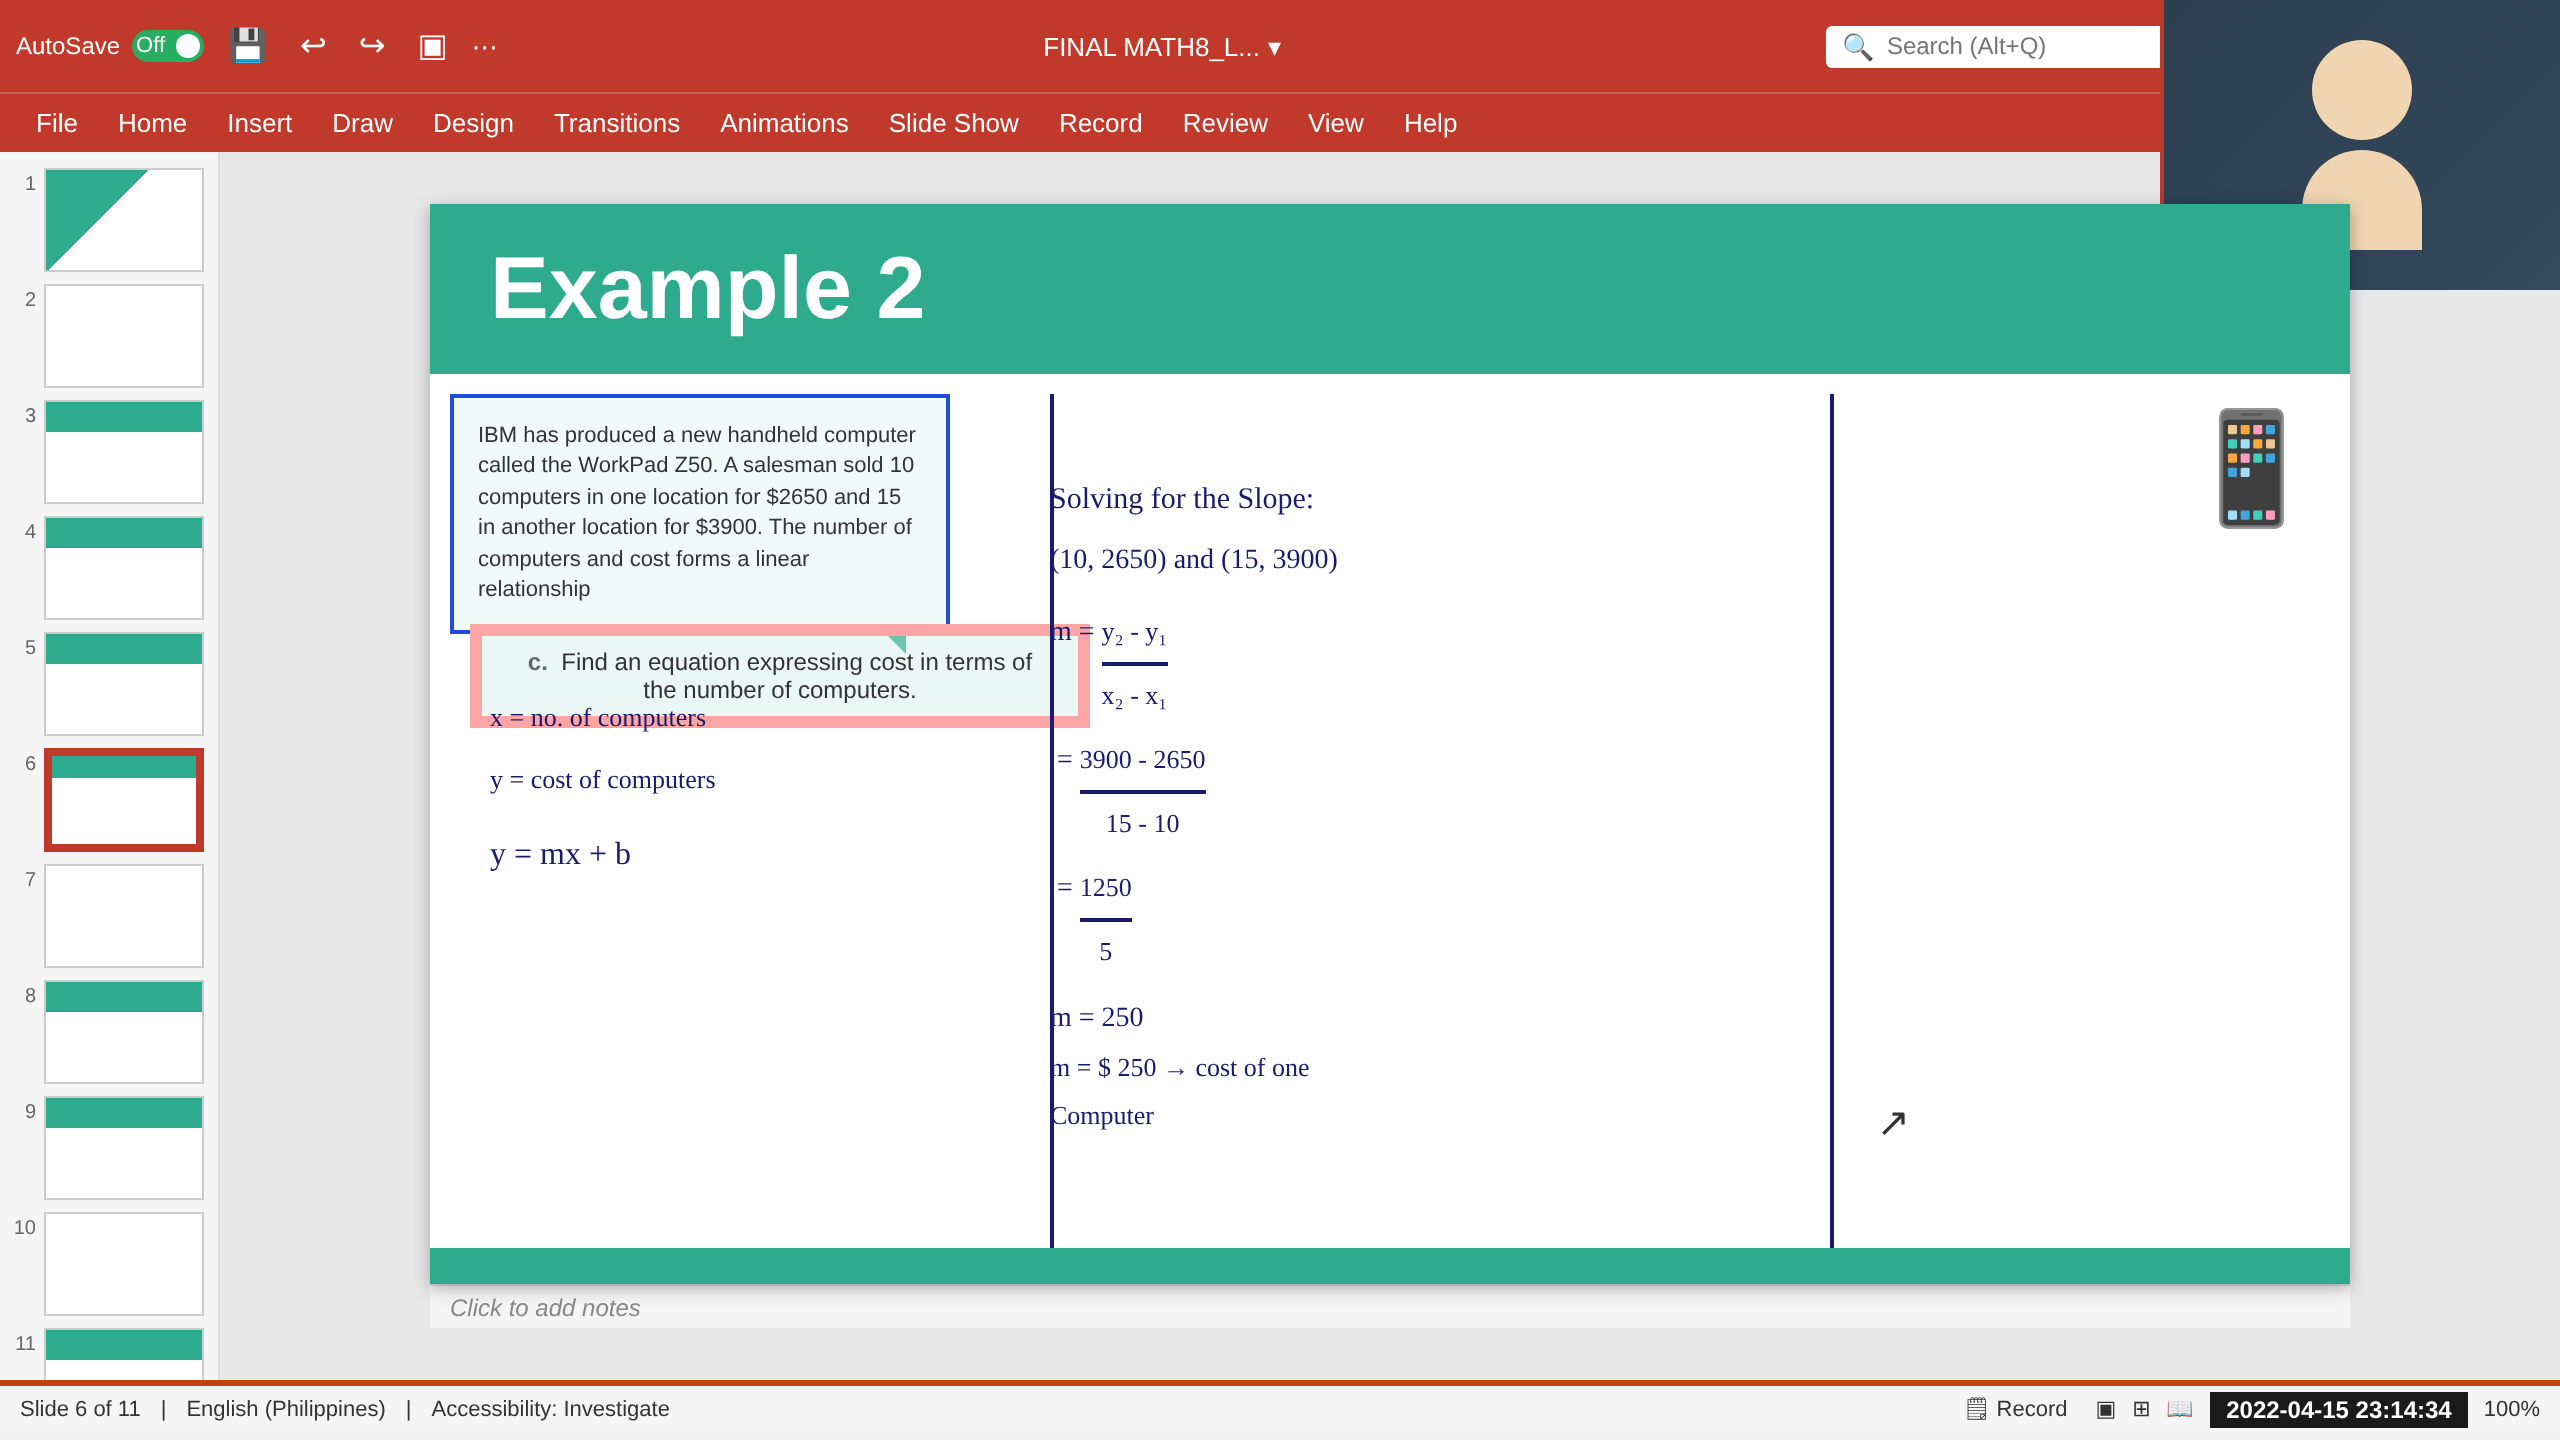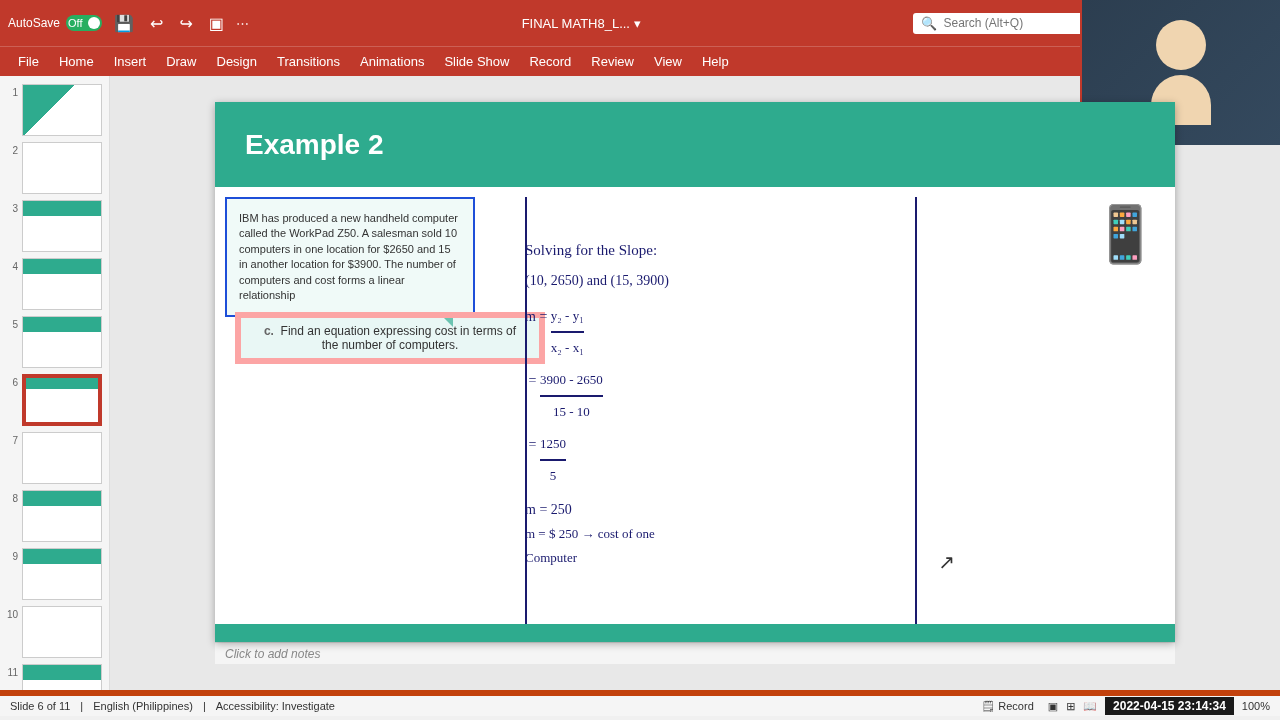--- a/index.html
+++ b/index.html
@@ -33,21 +33,21 @@
     .thumb-img { width: 80px; height: 52px; border: 1px solid #ccc; background: white; overflow: hidden; flex-shrink: 0; }
     .slide-thumb.active .thumb-img { border: 2px solid #c0392b; }
     .thumb-inner { width: 100%; height: 100%; background: white; position: relative; }
 
     
     #slide-content { flex: 1; background: #e8e8e8; display: flex; flex-direction: column; align-items: center; justify-content: center; padding: 10px; }
     #slide-wrapper { width: 960px; height: 540px; background: white; position: relative; overflow: hidden; box-shadow: 0 2px 8px rgba(0,0,0,0.3); }
 
     
     .slide-header { background: #2eab8e; width: 100%; height: 85px; display: flex; align-items: center; padding: 0 30px; }
-    .slide-title { color: white; font-size: 28px; font-weight: bold; font-family: Arial, sans-serif; }
+    .slide-title { color: white; font-size: 44px; font-weight: bold; font-family: Arial, sans-serif; }
 
     
     .slide-body { padding: 15px 20px; position: relative; height: calc(100% - 85px - 18px); }
 
     
     .info-box { position: absolute; top: 10px; left: 10px; width: 250px; border: 2px solid #1d4ed8; background: #f0faf8; padding: 12px; font-size: 11px; color: #333; line-height: 1.4; }
     .info-box::after { content: ''; position: absolute; bottom: -12px; right: 20px; border-left: 12px solid transparent; border-right: 0 solid transparent; border-top: 12px solid #2eab8e; }
 
     
     .question-d-box { position: absolute; top: 10px; right: 200px; width: 310px; background: rgba(200,235,230,0.5); border: 1px solid #aad4cc; padding: 10px 14px; font-size: 13px; color: #333; }
@@ -59,21 +59,21 @@
     .hw-right { position: absolute; top: 50px; left: 310px; width: 380px; }
 
     
     .slide-footer { width: 100%; height: 18px; background: #2eab8e; position: absolute; bottom: 0; left: 0; }
 
     
     #webcam { position: absolute; top: 0; right: 0; width: 200px; height: 145px; background: #1a1a1a; border-left: 2px solid #c0392b; overflow: hidden; }
     #webcam-placeholder { width: 100%; height: 100%; background: linear-gradient(135deg, #2c3e50, #34495e); display: flex; align-items: center; justify-content: center; }
 
     
-    #statusbar { display: flex; align-items: center; background: #f5f5f5; border-top: 6px solid #c2410c; height: 26px; padding: 0 10px; gap: 10px; font-size: 11px; color: #333; }
+    #statusbar { display: flex; align-items: center; background: #f5f5f5; border-top: 3px solid #c2410c; height: 26px; padding: 0 10px; gap: 10px; font-size: 11px; color: #333; }
     .status-left { display: flex; align-items: center; gap: 10px; flex: 1; }
     .status-right { display: flex; align-items: center; gap: 8px; }
     .notes-btn { display: flex; align-items: center; gap: 3px; cursor: pointer; padding: 2px 6px; border-radius: 2px; }
     .datetime-box { background: #1a1a1a; color: white; padding: 2px 8px; font-size: 12px; font-weight: bold; }
     .zoom-pct { color: #333; font-size: 11px; }
     .click-notes { color: #888; font-style: italic; font-size: 12px; margin-top: 2px; }
 
     
     .t1 { background: linear-gradient(135deg, #2eab8e 40%, #fff 40%); }
     .t2 { background: #fff; }
@@ -237,20 +237,25 @@
             <span>Find an equation expressing cost in terms of the number of computers.</span>
           </div>
         </div>
 
 
         <div style="position:absolute;top:15px;right:15px;font-size:55px;opacity:0.75;">📱</div>
 
         <div class="vertical-line"></div>
         <div class="vertical-line2"></div>
 
+        <div class="hw-left">
+          <div class="hw-text" style="margin-bottom:8px;">x = no. of computers</div>
+          <div class="hw-text" style="margin-bottom:12px;">y = cost of computers</div>
+          <div class="hw-text" style="font-size:16px;">y = mx + b</div>
+        </div>
 
         <div class="hw-right">
           <div class="hw-text" style="font-size:15px;margin-bottom:4px;">Solving for the Slope:</div>
           <div class="hw-text" style="font-size:14px;margin-bottom:10px;">(10, 2650) and  (15, 3900)</div>
 
           <div style="display:flex;align-items:flex-start;margin-bottom:2px;">
             <div class="hw-text-sm" style="font-size:14px;">m =&nbsp;</div>
             <div>
               <div class="hw-text-sm" style="border-bottom:2px solid #1a1a6e;padding-bottom:2px;font-size:13px;">y₂ - y₁</div>
               <div class="hw-text-sm" style="padding-top:2px;font-size:13px;">x₂ - x₁</div>

